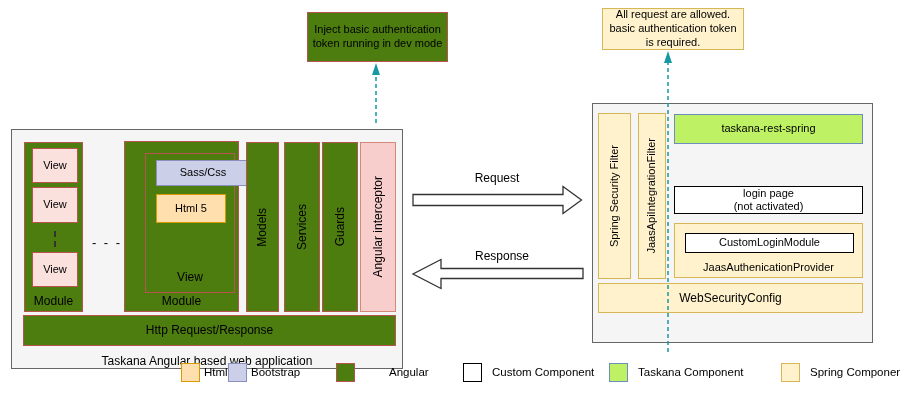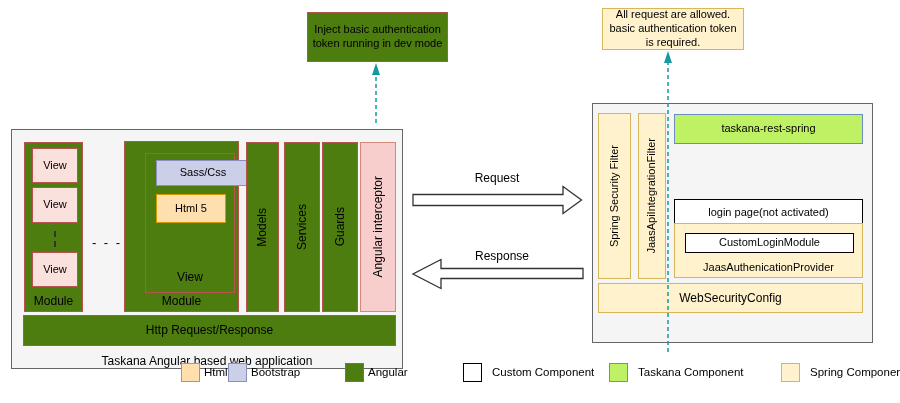--- a/index.html
+++ b/index.html
@@ -95,21 +95,21 @@
 
     <div class="box yellow" style="left:5px;top:9px;width:33px;height:166px;">
       <span class="vert fs11">Spring Security Filter</span>
     </div>
     <div class="box yellow" style="left:45px;top:9px;width:28px;height:166px;">
       <span class="vert fs11">JaasApiIntegrationFilter</span>
     </div>
 
     <div class="box blue fs11" style="left:81px;top:10px;width:189px;height:30px;">taskana-rest-spring</div>
 
-    <div class="box white-box fs11" style="left:81px;top:95px;width:189px;height:28px;flex-direction:row;">
+    <div class="box white-box fs11" style="left:81px;top:82px;width:189px;height:28px;flex-direction:column;">
       <span>login page</span>
       <span>(not activated)</span>
     </div>
 
     <div class="abs yellow" style="left:81px;top:119px;width:189px;height:55px;">
       <div class="box white-box fs11" style="left:10px;top:9px;width:169px;height:20px;">CustomLoginModule</div>
       <div class="mod-label fs11" style="bottom:4px;">JaasAuthenicationProvider</div>
     </div>
 
     <div class="box yellow fs12" style="left:5px;top:179px;width:265px;height:30px;">WebSecurityConfig</div>
@@ -133,21 +133,21 @@
   <div class="flow-label" style="left:457px;top:249px;width:90px;">Response</div>
 
   <div class="legend-item" style="left:181px;">
     <span class="swatch orange"></span>
     <span class="legend-label gap-sm">Html 5</span>
   </div>
   <div class="legend-item" style="left:228px;">
     <span class="swatch purple"></span>
     <span class="legend-label gap-sm">Bootstrap</span>
   </div>
-  <div class="legend-item" style="left:345px;">
+  <div class="legend-item" style="left:336px;gap:30px;">
     <span class="swatch pink"></span>
     <span class="legend-label gap-sm">Angular</span>
   </div>
   <div class="legend-item" style="left:463px;">
     <span class="swatch white-box"></span>
     <span class="legend-label gap-lg">Custom Component</span>
   </div>
   <div class="legend-item" style="left:609px;">
     <span class="swatch blue"></span>
     <span class="legend-label gap-lg">Taskana Component</span>

